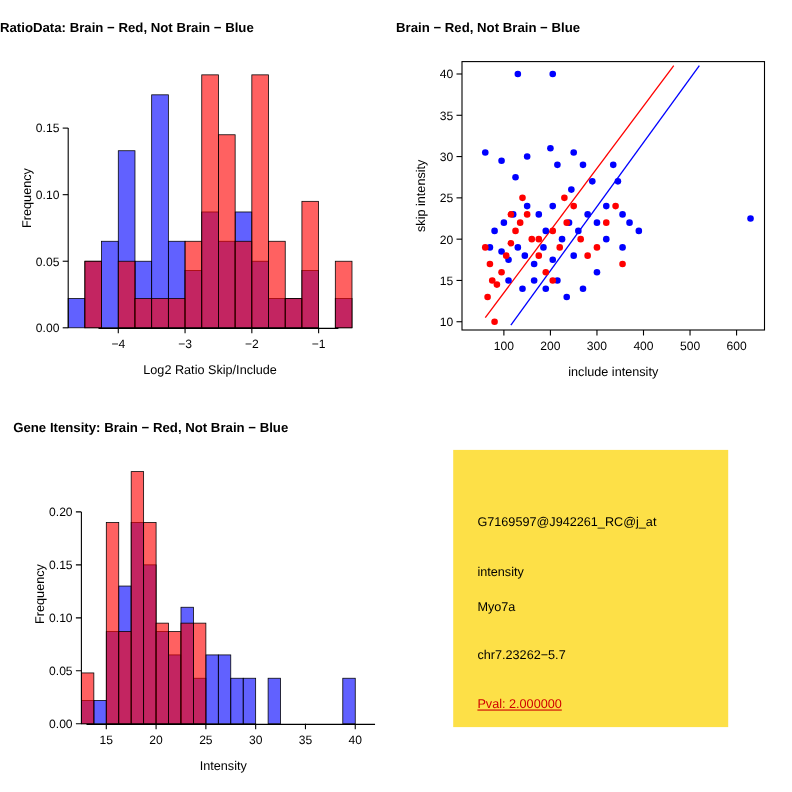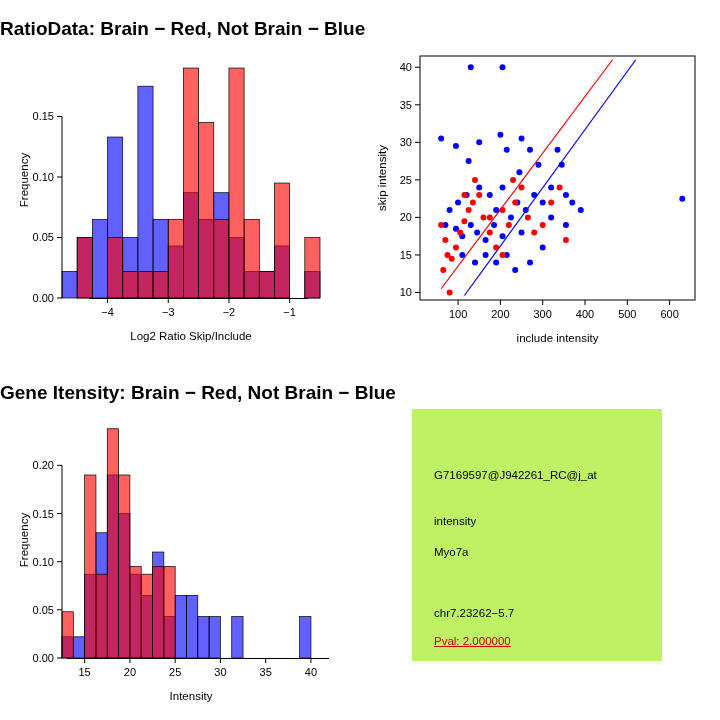--- a/index.html
+++ b/index.html
@@ -6,29 +6,29 @@
   body{
     width:720px;height:720px;
     background:#ffffff;
     font-family:"Liberation Sans", sans-serif;
     color:#000;
     position:relative;
     overflow:hidden;
   }
   .panel{position:absolute;}
   .title{
-    font-size:19px;
+    font-size:12px;
     font-weight:bold;
     text-align:left;
     white-space:nowrap;
   }
   svg{display:block;}
   .info-box{
     position:absolute;
-    background:#bef264;
+    background:#fde047;
     left:412px;top:409px;
     width:250px;height:252px;
   }
   .info-line{
     position:absolute;
     font-size:11.5px;
     left:22px;
     white-space:nowrap;
   }
   .info-pval{color:#d00000;}
@@ -92,20 +92,21 @@
         <text x="228.94117647058823" y="316" font-size="11" font-family="&quot;Liberation Sans&quot;, sans-serif" text-anchor="middle" fill="#000">−2</text>
         <line x1="289.6470588235294" y1="298" x2="289.6470588235294" y2="303" stroke="#000" stroke-width="1"></line>
         <text x="289.6470588235294" y="316" font-size="11" font-family="&quot;Liberation Sans&quot;, sans-serif" text-anchor="middle" fill="#000">−1</text>
         <text x="191" y="340" font-size="11.5" font-family="&quot;Liberation Sans&quot;, sans-serif" text-anchor="middle" fill="#000">Log2 Ratio Skip/Include</text>
         <text x="28" y="180" font-size="11.5" font-family="&quot;Liberation Sans&quot;, sans-serif" text-anchor="middle" fill="#000" transform="rotate(-90,28,180)">Frequency</text>
       </g>
     </svg>
 </div>
 
 <div class="panel" style="left:360px;top:0;width:360px;height:360px;">
+  <div class="title" style="position:absolute;left:0;top:18px;width:360px;">Brain − Red, Not Brain − Blue</div>
   <svg id="svg-scatter" width="360" height="360">
       <g>
         <rect x="60" y="56" width="275" height="244" fill="none" stroke="#000" stroke-width="1"></rect>
         <clipPath id="clip-scatter">
           <rect x="60" y="56" width="275" height="244"></rect>
         </clipPath>
         <g clip-path="url(#clip-scatter)">
           <line x1="81.15384615384616" y1="288.73846153846154" x2="252.5" y2="59.753846153846155" stroke="#ff0000" stroke-width="1.2"></line>
           <line x1="104.42307692307693" y1="295.49538461538464" x2="275.7692307692308" y2="59.753846153846155" stroke="#0000ff" stroke-width="1.2"></line>
         </g>
@@ -218,21 +219,21 @@
         <line x1="267.30769230769226" y1="300" x2="267.30769230769226" y2="305" stroke="#000" stroke-width="1"></line>
         <text x="267.30769230769226" y="318" font-size="11" font-family="&quot;Liberation Sans&quot;, sans-serif" text-anchor="middle" fill="#000">500</text>
         <line x1="309.61538461538464" y1="300" x2="309.61538461538464" y2="305" stroke="#000" stroke-width="1"></line>
         <text x="309.61538461538464" y="318" font-size="11" font-family="&quot;Liberation Sans&quot;, sans-serif" text-anchor="middle" fill="#000">600</text>
         <text x="197.5" y="342" font-size="11.5" font-family="&quot;Liberation Sans&quot;, sans-serif" text-anchor="middle" fill="#000">include intensity</text>
         <text x="26" y="178" font-size="11.5" font-family="&quot;Liberation Sans&quot;, sans-serif" text-anchor="middle" fill="#000" transform="rotate(-90,26,178)">skip intensity</text>
       </g>
     </svg>
 </div>
 
-<div class="panel" style="left:0;top:360px;width:360px;height:360px;text-decoration:underline;">
+<div class="panel" style="left:12px;top:360px;width:360px;height:360px;text-decoration:underline;">
   <div class="title" style="position:absolute;left:0;top:22px;width:360px;">Gene Itensity: Brain − Red, Not Brain − Blue</div>
   <svg id="svg-gene" width="360" height="360">
       <g>
         <g>
           <rect x="62" y="276.8081632653061" width="11.315789473684205" height="21.19183673469388" fill="#0000ff" fill-opacity="0.62" stroke="#000" stroke-width="0.7"></rect>
           <rect x="73.3157894736842" y="276.8081632653061" width="11.31578947368422" height="21.19183673469388" fill="#0000ff" fill-opacity="0.62" stroke="#000" stroke-width="0.7"></rect>
           <rect x="84.63157894736842" y="214.19591836734696" width="11.315789473684205" height="83.80408163265304" fill="#0000ff" fill-opacity="0.62" stroke="#000" stroke-width="0.7"></rect>
           <rect x="95.94736842105263" y="172.77551020408163" width="11.31578947368422" height="125.22448979591837" fill="#0000ff" fill-opacity="0.62" stroke="#000" stroke-width="0.7"></rect>
           <rect x="107.26315789473685" y="114.9795918367347" width="11.315789473684191" height="183.0204081632653" fill="#0000ff" fill-opacity="0.62" stroke="#000" stroke-width="0.7"></rect>
           <rect x="118.57894736842104" y="153.51020408163265" width="11.31578947368422" height="144.48979591836735" fill="#0000ff" fill-opacity="0.62" stroke="#000" stroke-width="0.7"></rect>
@@ -285,15 +286,15 @@
         <text x="191" y="340" font-size="11.5" font-family="&quot;Liberation Sans&quot;, sans-serif" text-anchor="middle" fill="#000">Intensity</text>
         <text x="28" y="180" font-size="11.5" font-family="&quot;Liberation Sans&quot;, sans-serif" text-anchor="middle" fill="#000" transform="rotate(-90,28,180)">Frequency</text>
       </g>
     </svg>
 </div>
 
 <div class="info-box">
   <div class="info-line" style="top:60px;">G7169597@J942261_RC@j_at</div>
   <div class="info-line" style="top:106px;">intensity</div>
   <div class="info-line" style="top:137px;">Myo7a</div>
-  <div class="info-line" style="top:198px;">chr7.23262−5.7</div>
+  <div class="info-line" style="top:181px;">chr7.23262−5.7</div>
   <div class="info-line info-pval" style="top:226px;text-decoration:underline;">Pval: 2.000000</div>
 </div>
 
 </body></html>

